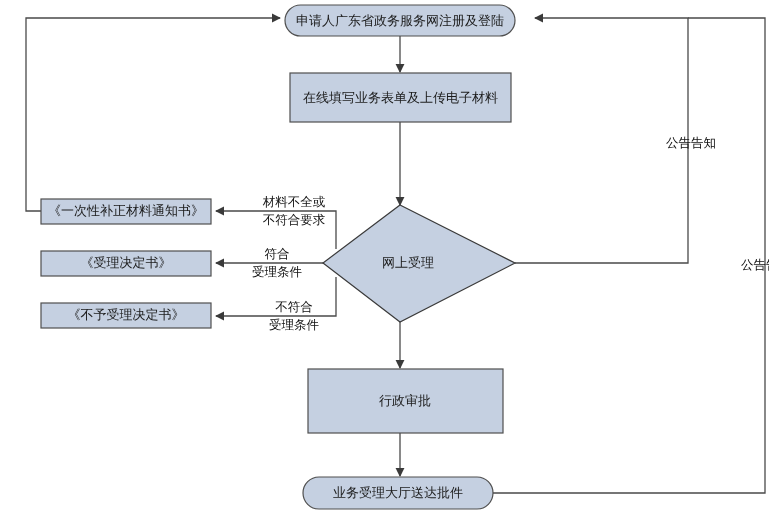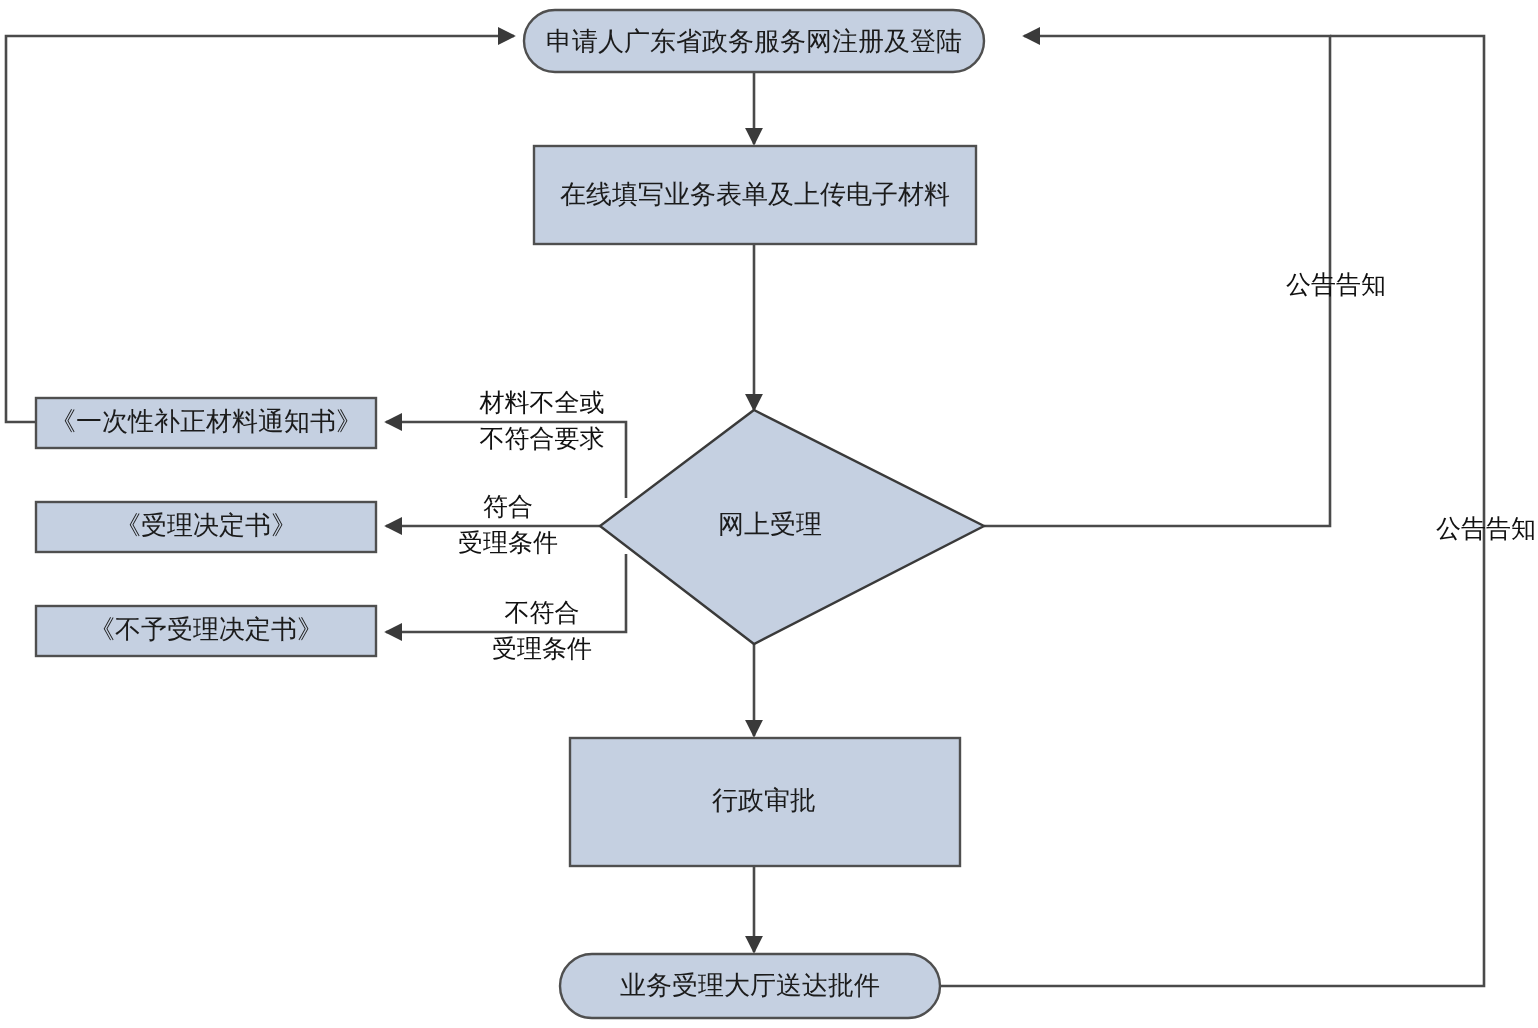--- a/index.html
+++ b/index.html
@@ -10,20 +10,21 @@
   body {
     width: 769px;
     height: 514px;
     font-family: "DejaVu Sans", "Liberation Sans", sans-serif;
     overflow: hidden;
   }
   #flow-root {
     position: relative;
     width: 681px;
     height: 514px;
+    margin-left: 23px;
   }
   svg#flow-svg {
     position: absolute;
     top: 0;
     left: 0;
     width: 769px;
     height: 514px;
   }
   .node-shape {
     fill: #c5d0e1;

